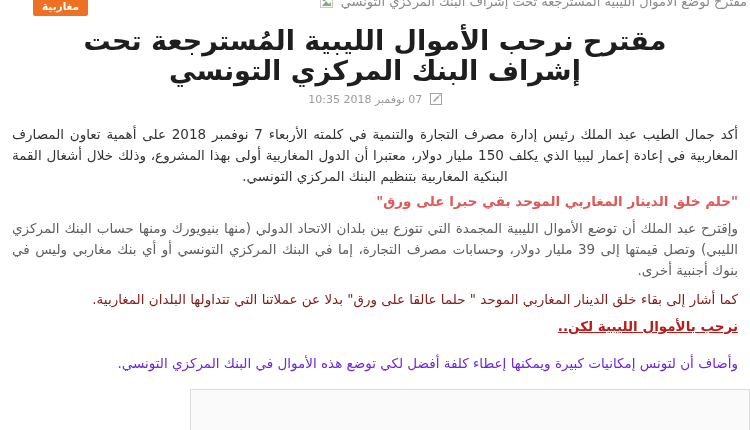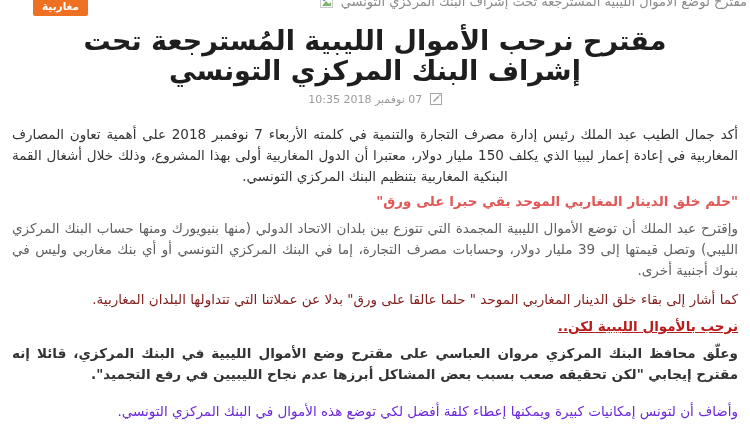--- a/index.html
+++ b/index.html
@@ -77,21 +77,20 @@
     </svg>
   </span><span>07 نوفمبر 2018 10:35</span>
 </div>
 
 <div class="article">
   <p class="p p-bold-justify">أكد جمال الطيب عبد الملك رئيس إدارة مصرف التجارة والتنمية في كلمته الأربعاء 7 نوفمبر 2018 على أهمية تعاون المصارف المغاربية في إعادة إعمار ليبيا الذي يكلف 150 مليار دولار، معتبرا أن الدول المغاربية أولى بهذا المشروع، وذلك خلال أشغال القمة البنكية المغاربية بتنظيم البنك المركزي التونسي.</p>
   <p class="p p-red">"حلم خلق الدينار المغاربي الموحد بقي حبرا على ورق"</p>
   <p class="p p-regular-justify">وإقترح عبد الملك أن توضع الأموال الليبية المجمدة التي تتوزع بين بلدان الاتحاد الدولي (منها بنيويورك ومنها حساب البنك المركزي الليبي) وتصل قيمتها إلى 39 مليار دولار، وحسابات مصرف التجارة، إما في البنك المركزي التونسي أو أي بنك مغاربي وليس في بنوك أجنبية أخرى.</p>
   <p class="p p-regular">كما أشار إلى بقاء خلق الدينار المغاربي الموحد " حلما عالقا على ورق" بدلا عن عملاتنا التي تتداولها البلدان المغاربية.</p>
   <p class="p p-subhead">نرحب بالأموال الليبية لكن..</p>
-  <p class="p p-bold-justify2">وعلّق محافظ البنك المركزي مروان العباسي على مقترح وضع الأموال الليبية في البنك المركزي، قائلا إنه مقترح إيجابي "لكن تحقيقه صعب بسبب بعض المشاكل أبرزها عدم نجاح الليبيين في رفع التجميد".</p>
   <p class="p p-regular2">وأضاف أن لتونس إمكانيات كبيرة ويمكنها إعطاء كلفة أفضل لكي توضع هذه الأموال في البنك المركزي التونسي.</p>
 </div>
 
 <div class="player">
 
   <div class="track"></div>
 
 </div>
 
 </body></html>

